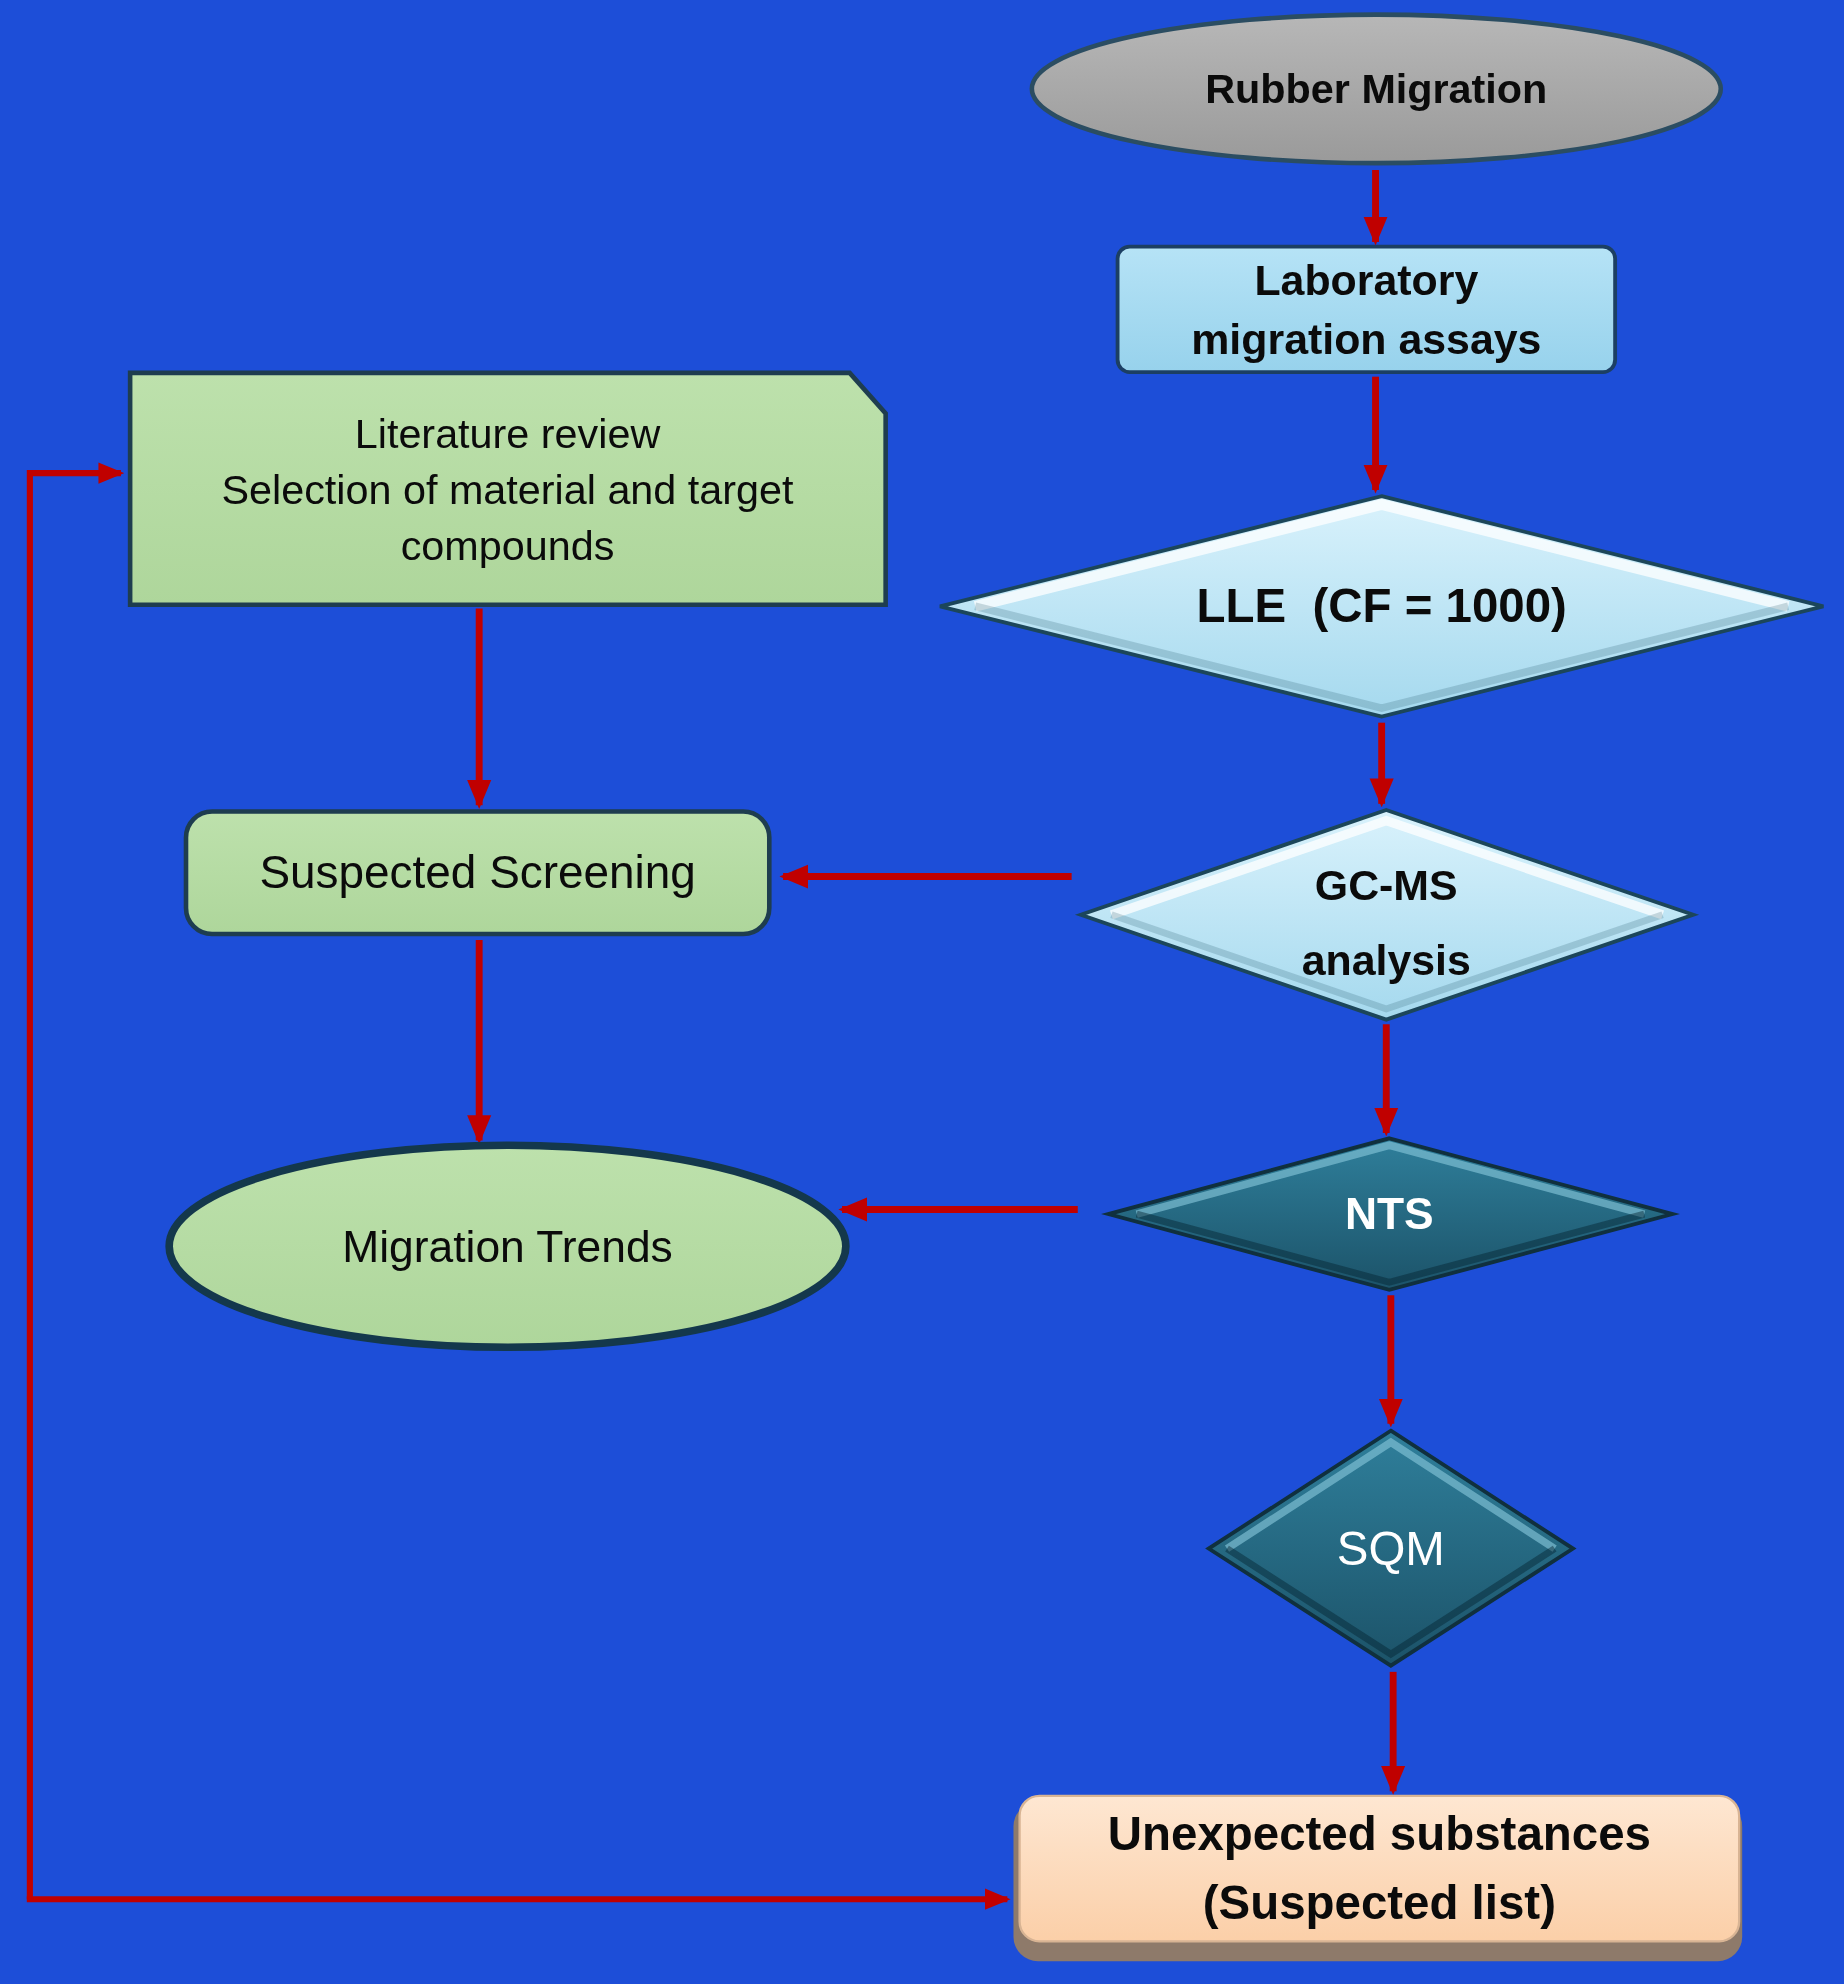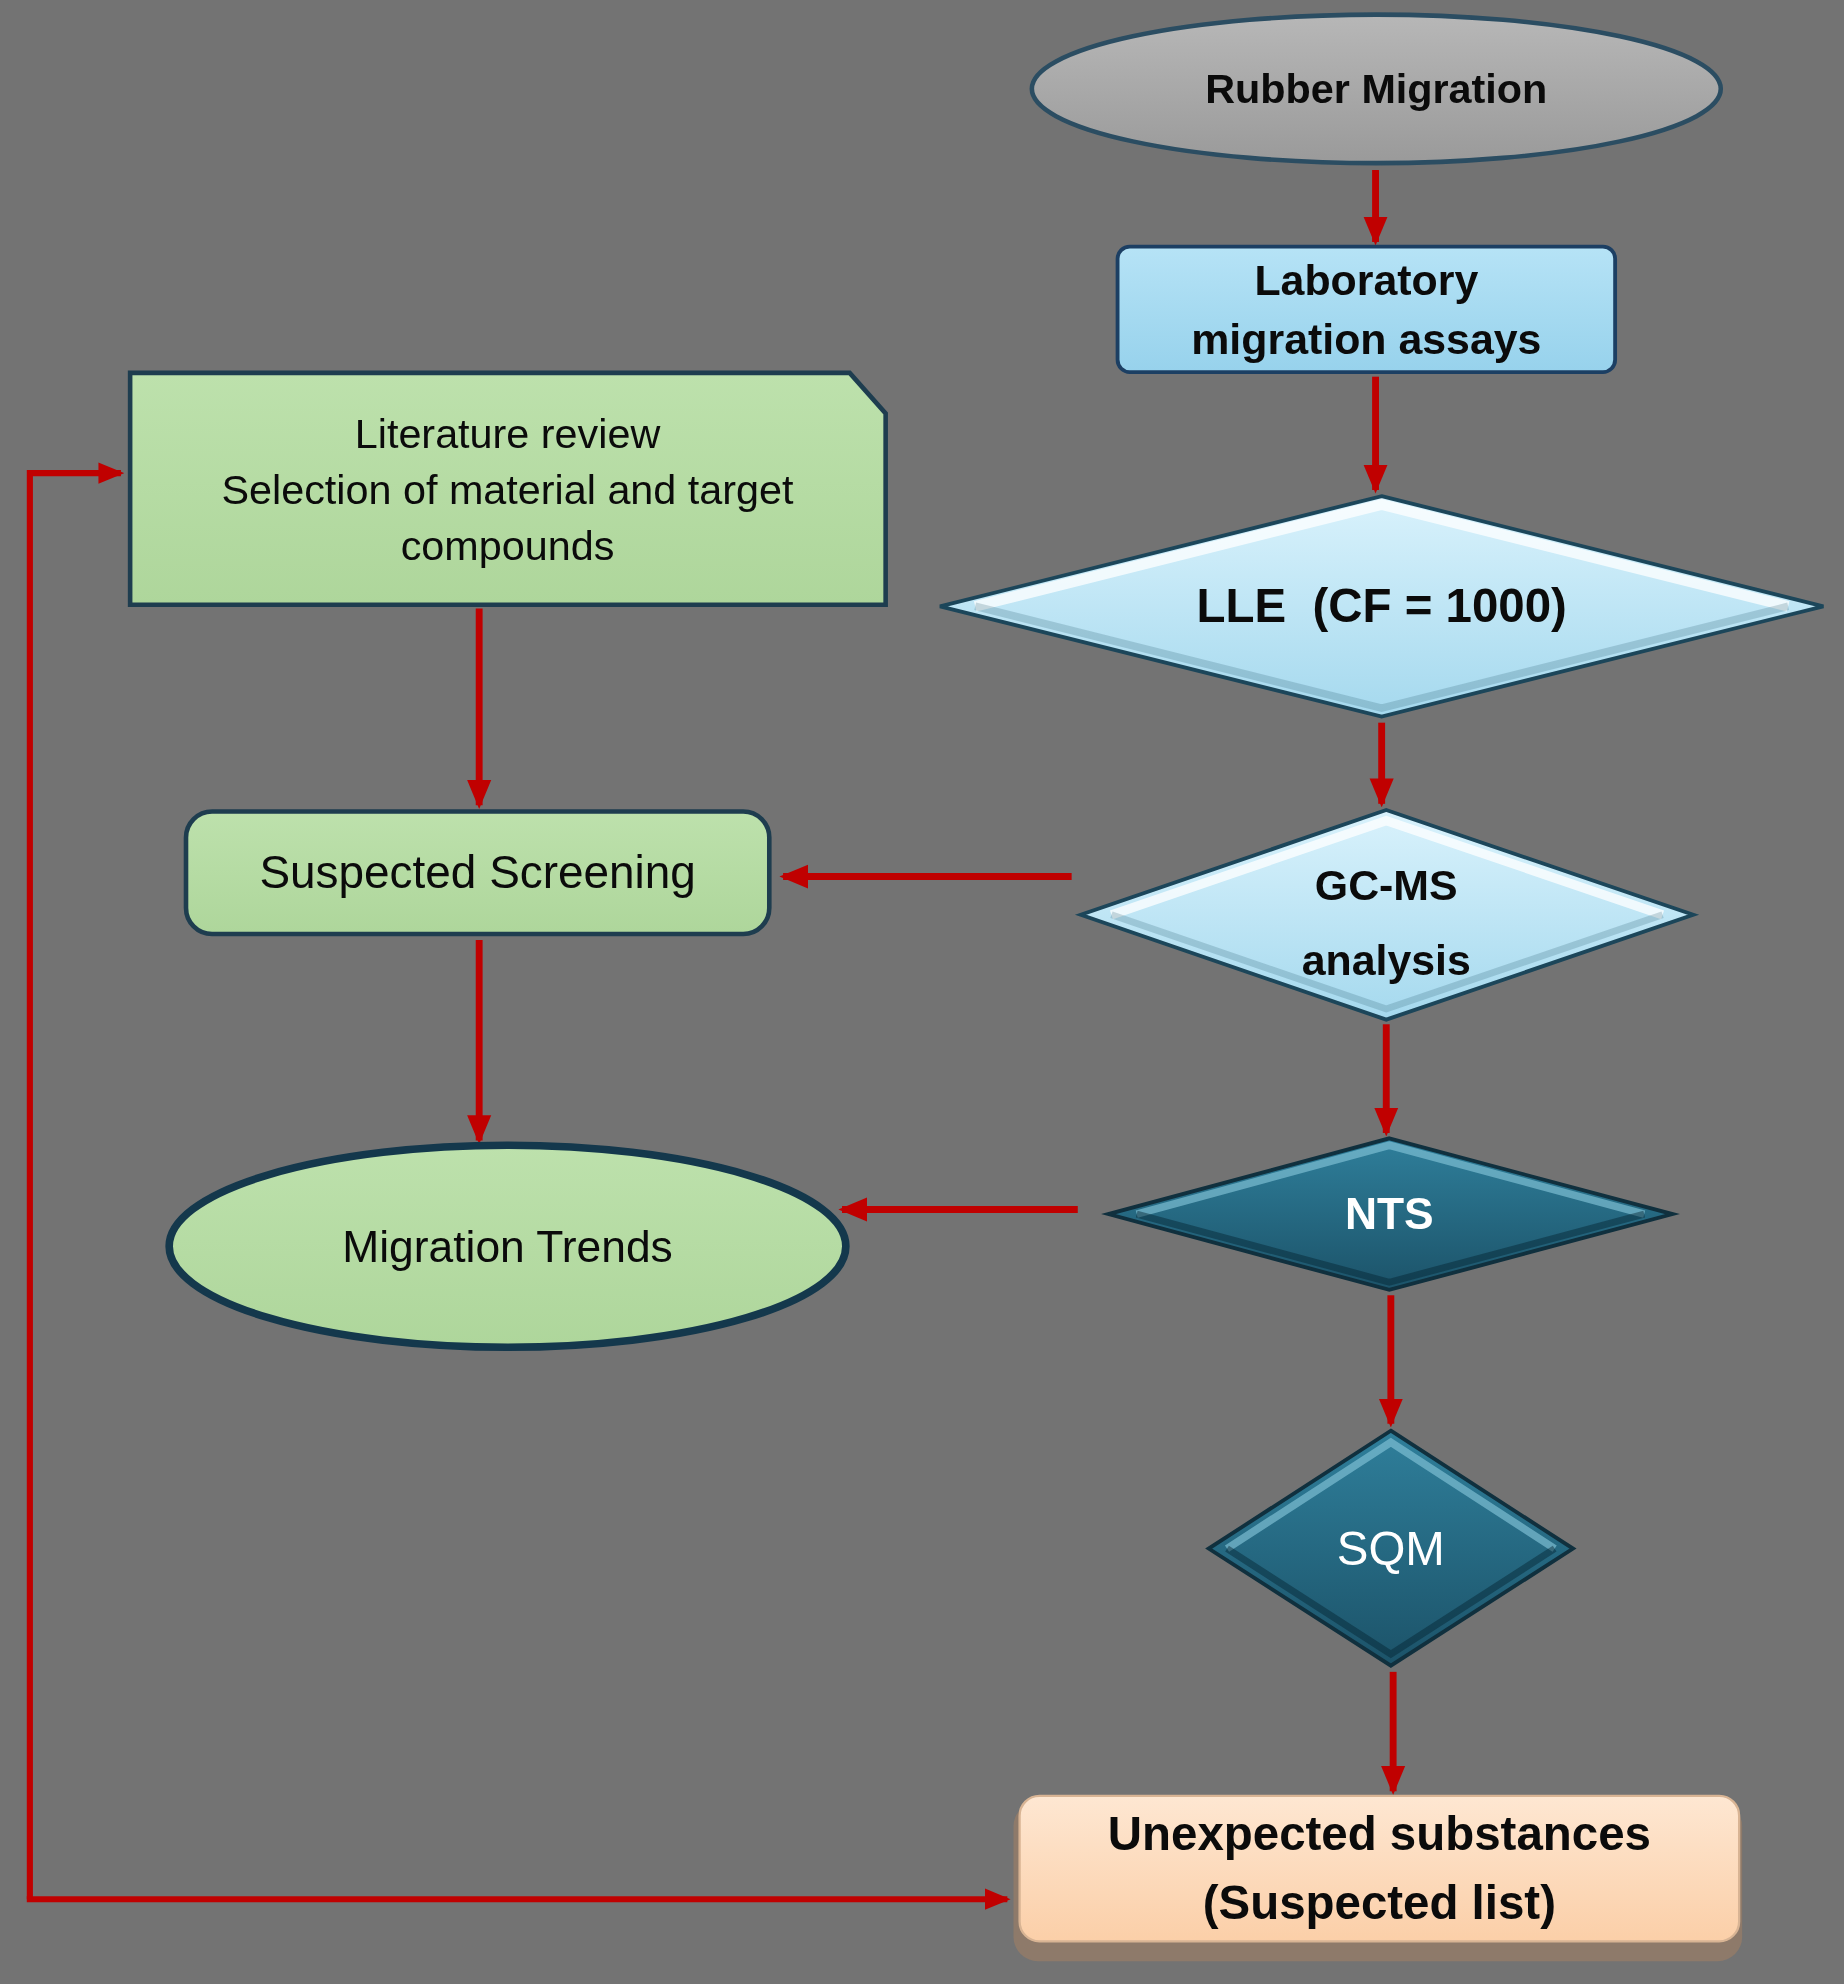--- a/index.html
+++ b/index.html
@@ -1,16 +1,16 @@
 <!DOCTYPE html>
 <html style="font-size:12.2px"><head>
 <meta charset="utf-8">
 <style>
   html,body{margin:0;padding:0;background:#ffffff;}
-  .canvas{width:1844px;height:1985px;position:relative;background:#737373;overflow:hidden;}
+  .canvas{width:1844px;height:1985px;position:relative;background:#1d4ed8;overflow:hidden;}
   svg{display:block;}
   .lbl{font-family:"Liberation Sans", sans-serif;fill:#0b0b0b;}
   .lbl-bold{font-weight:bold;}
   .lbl-white{fill:#ffffff;}
   text{user-select:none;}
 </style>
 </head>
 <body>
 
 <div class="canvas">

